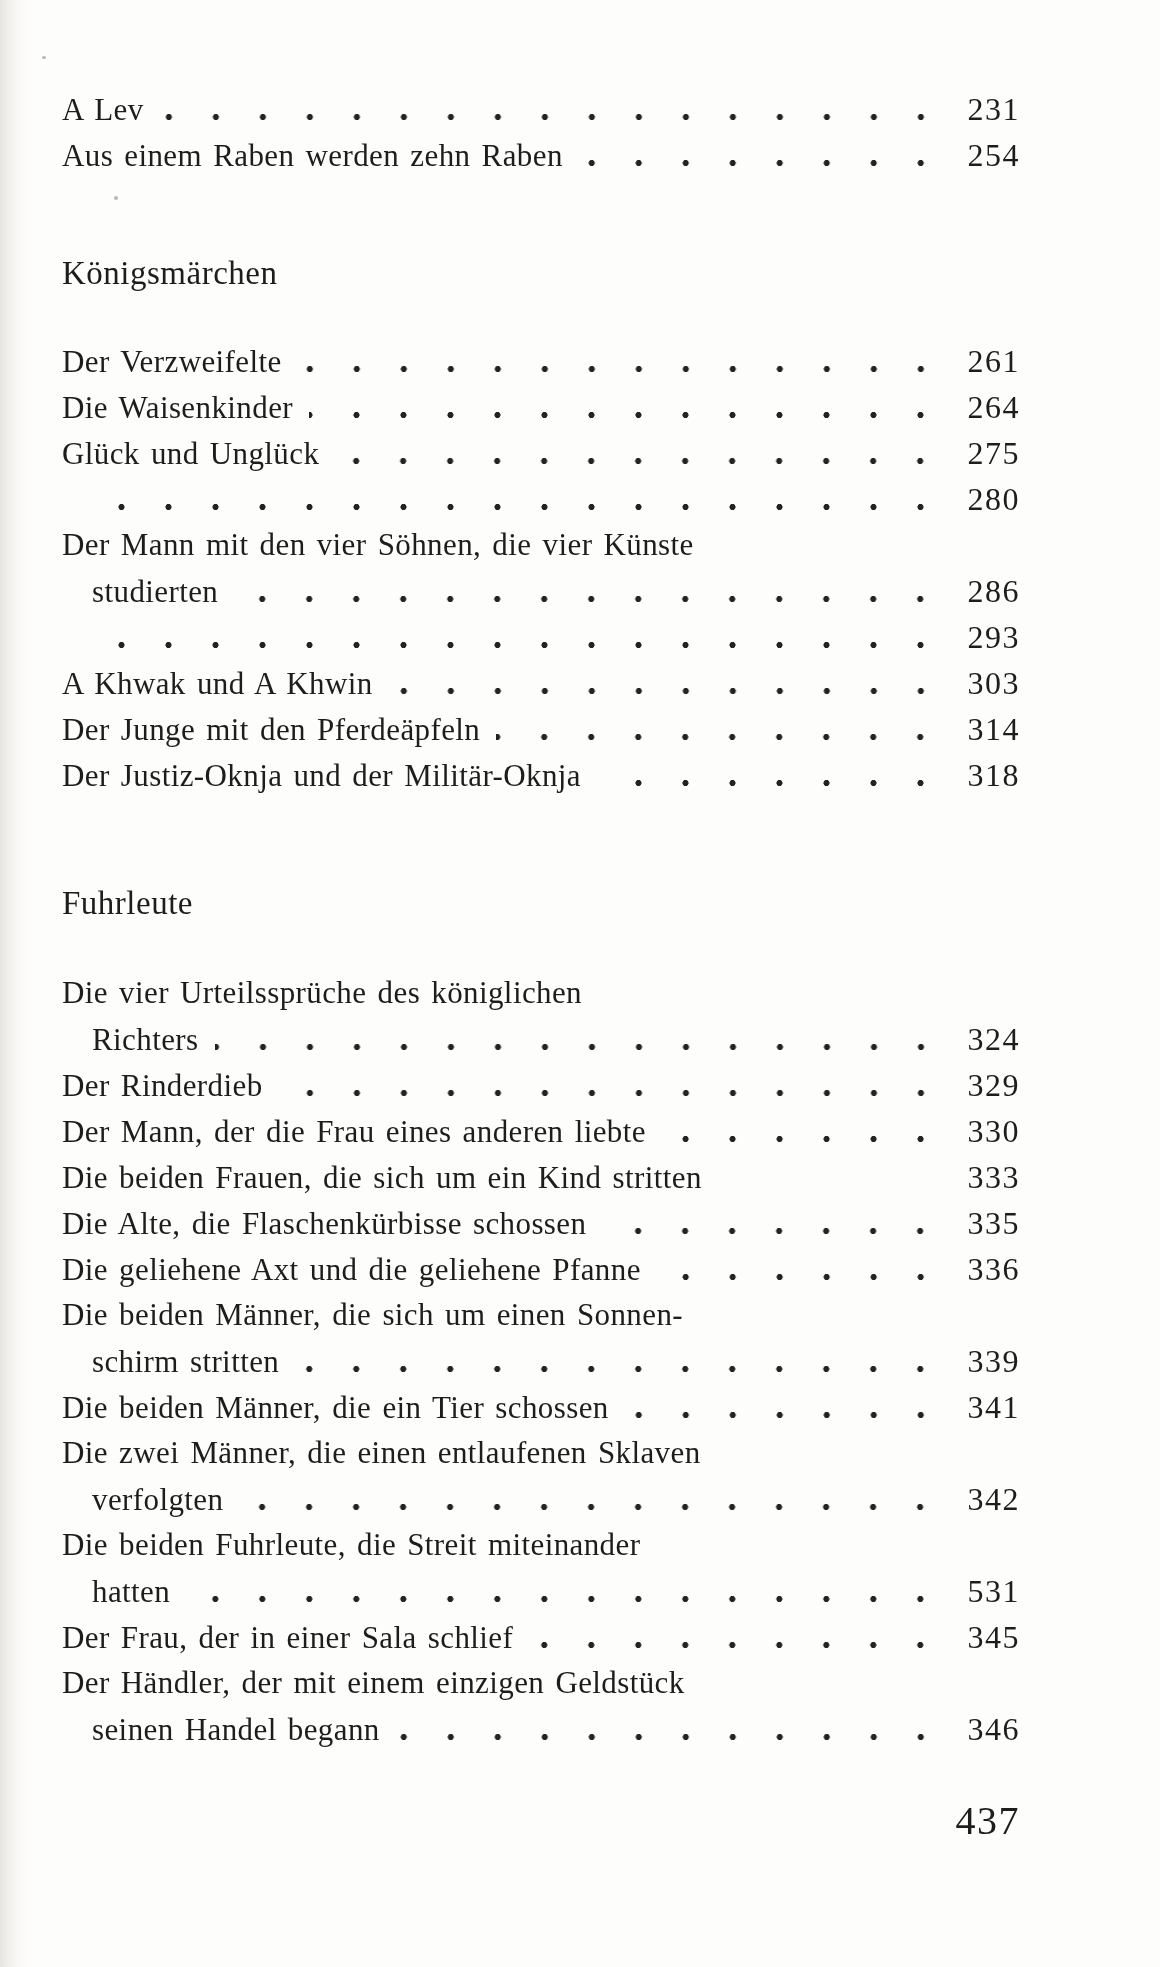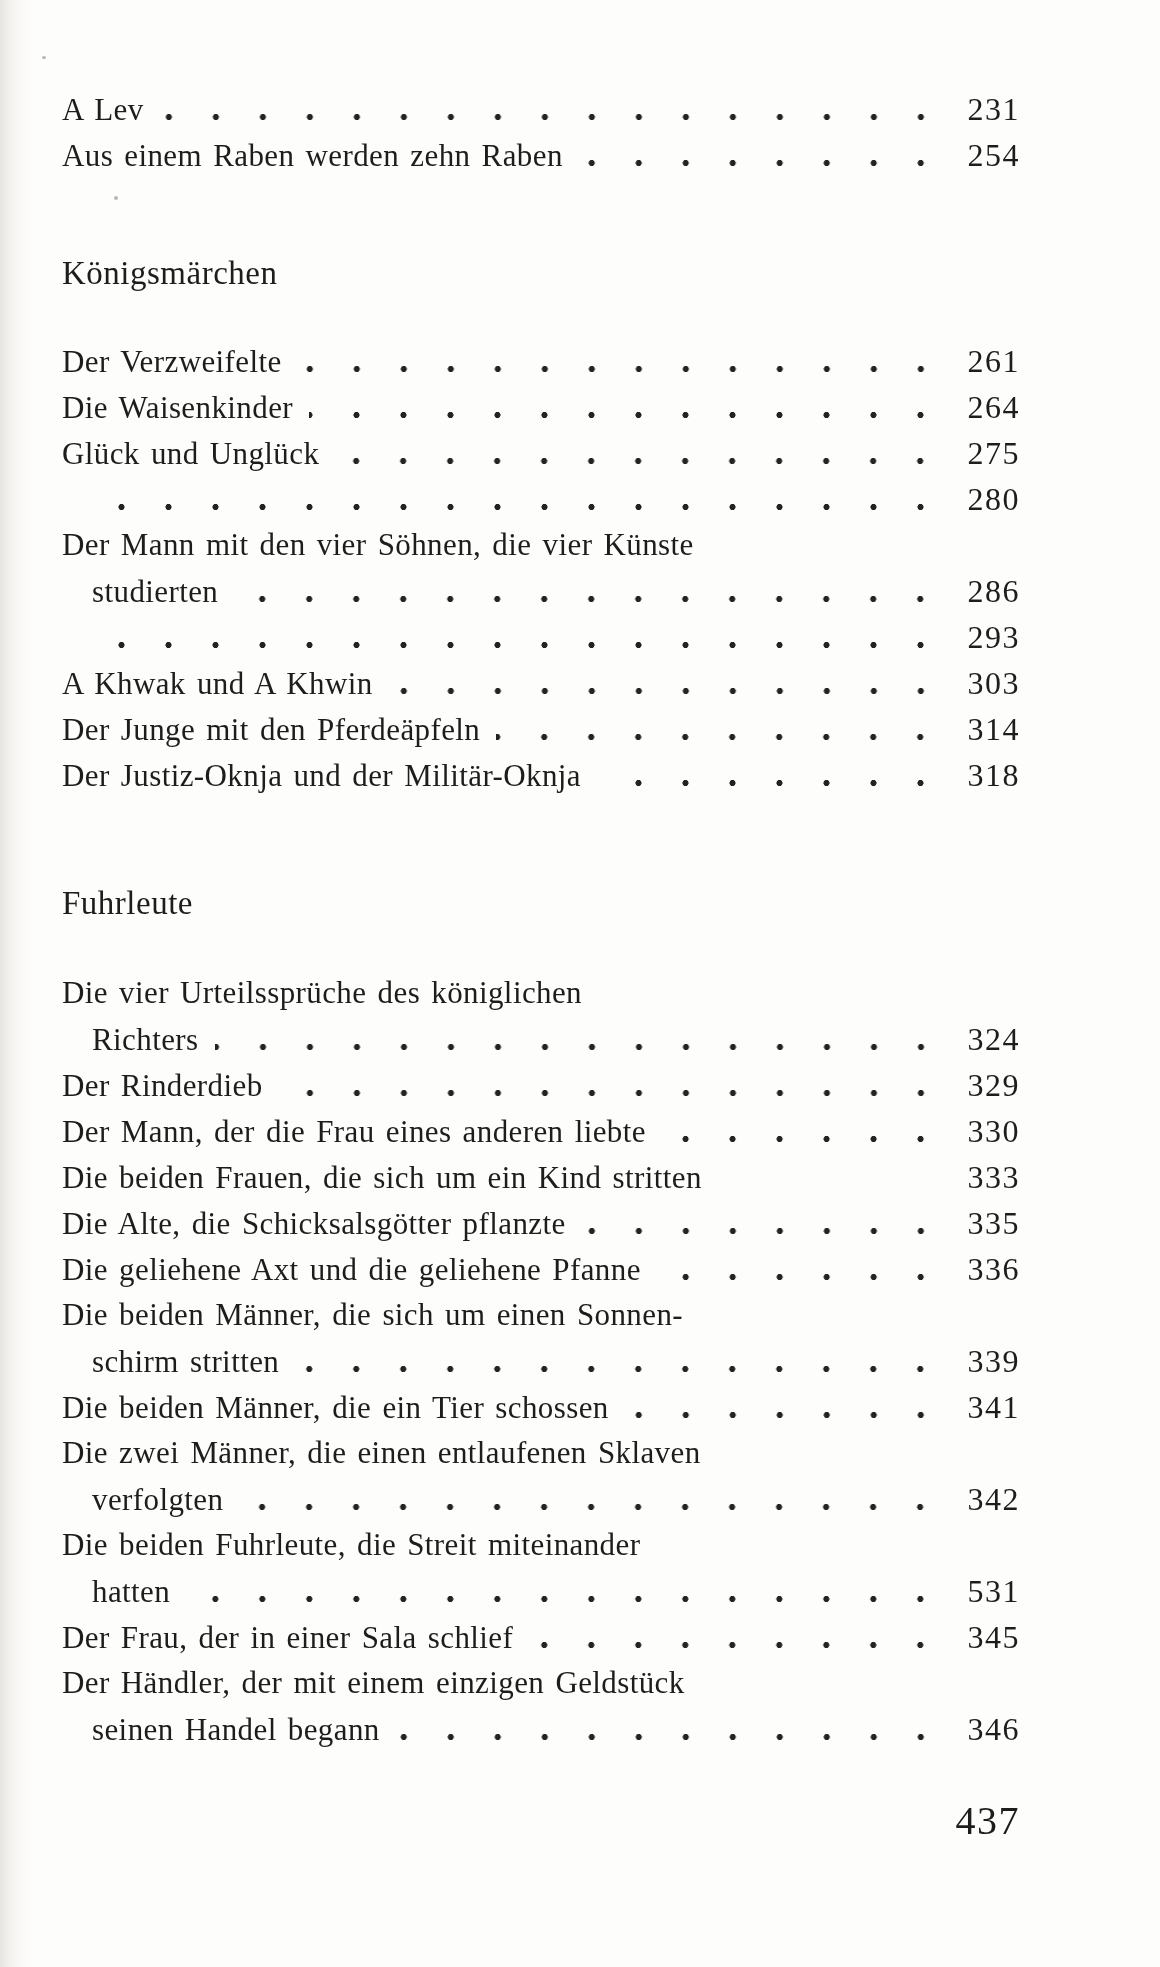--- a/index.html
+++ b/index.html
@@ -172,21 +172,21 @@
         <span class="title">Der Mann, der die Frau eines anderen liebte</span>
         <span class="leader"></span>
         <span class="pagenum">330</span>
       </div>
       <div class="toc-line">
         <span class="title">Die beiden Frauen, die sich um ein Kind stritten</span>
         <span class="leader no-dots"></span>
         <span class="pagenum">333</span>
       </div>
       <div class="toc-line">
-        <span class="title">Die Alte, die Schicksalsgötter pflanzte</span>
+        <span class="title">Die Alte, die Flaschenkürbisse schossen</span>
         <span class="leader"></span>
         <span class="pagenum">335</span>
       </div>
       <div class="toc-line">
         <span class="title">Die geliehene Axt und die geliehene Pfanne</span>
         <span class="leader"></span>
         <span class="pagenum">336</span>
       </div>
       <div class="toc-line">
         <span class="title">Die beiden Männer, die sich um einen Sonnen-</span>

